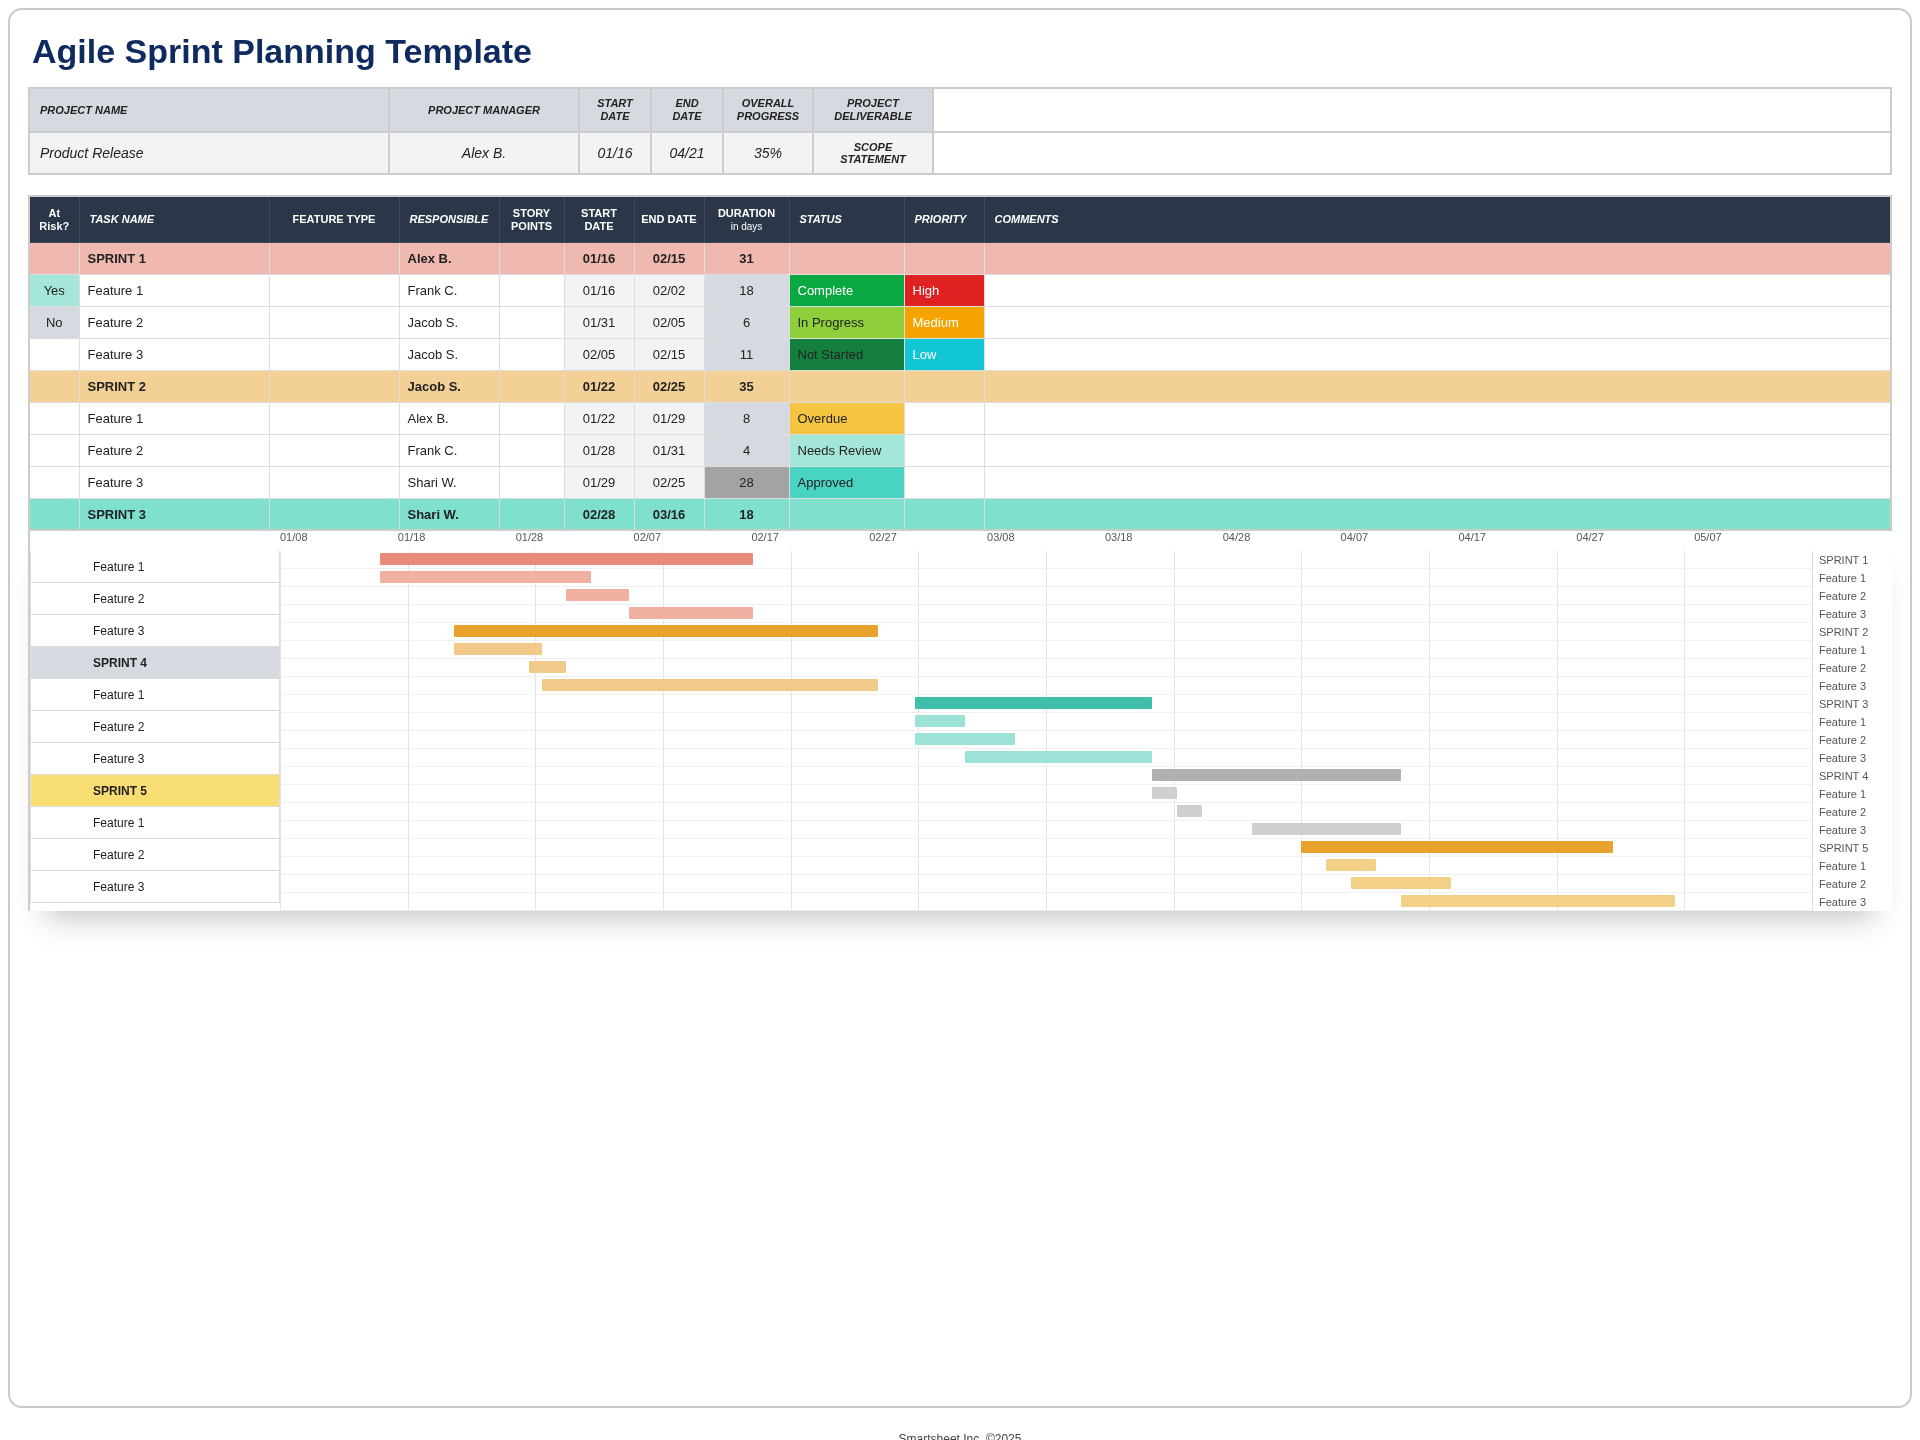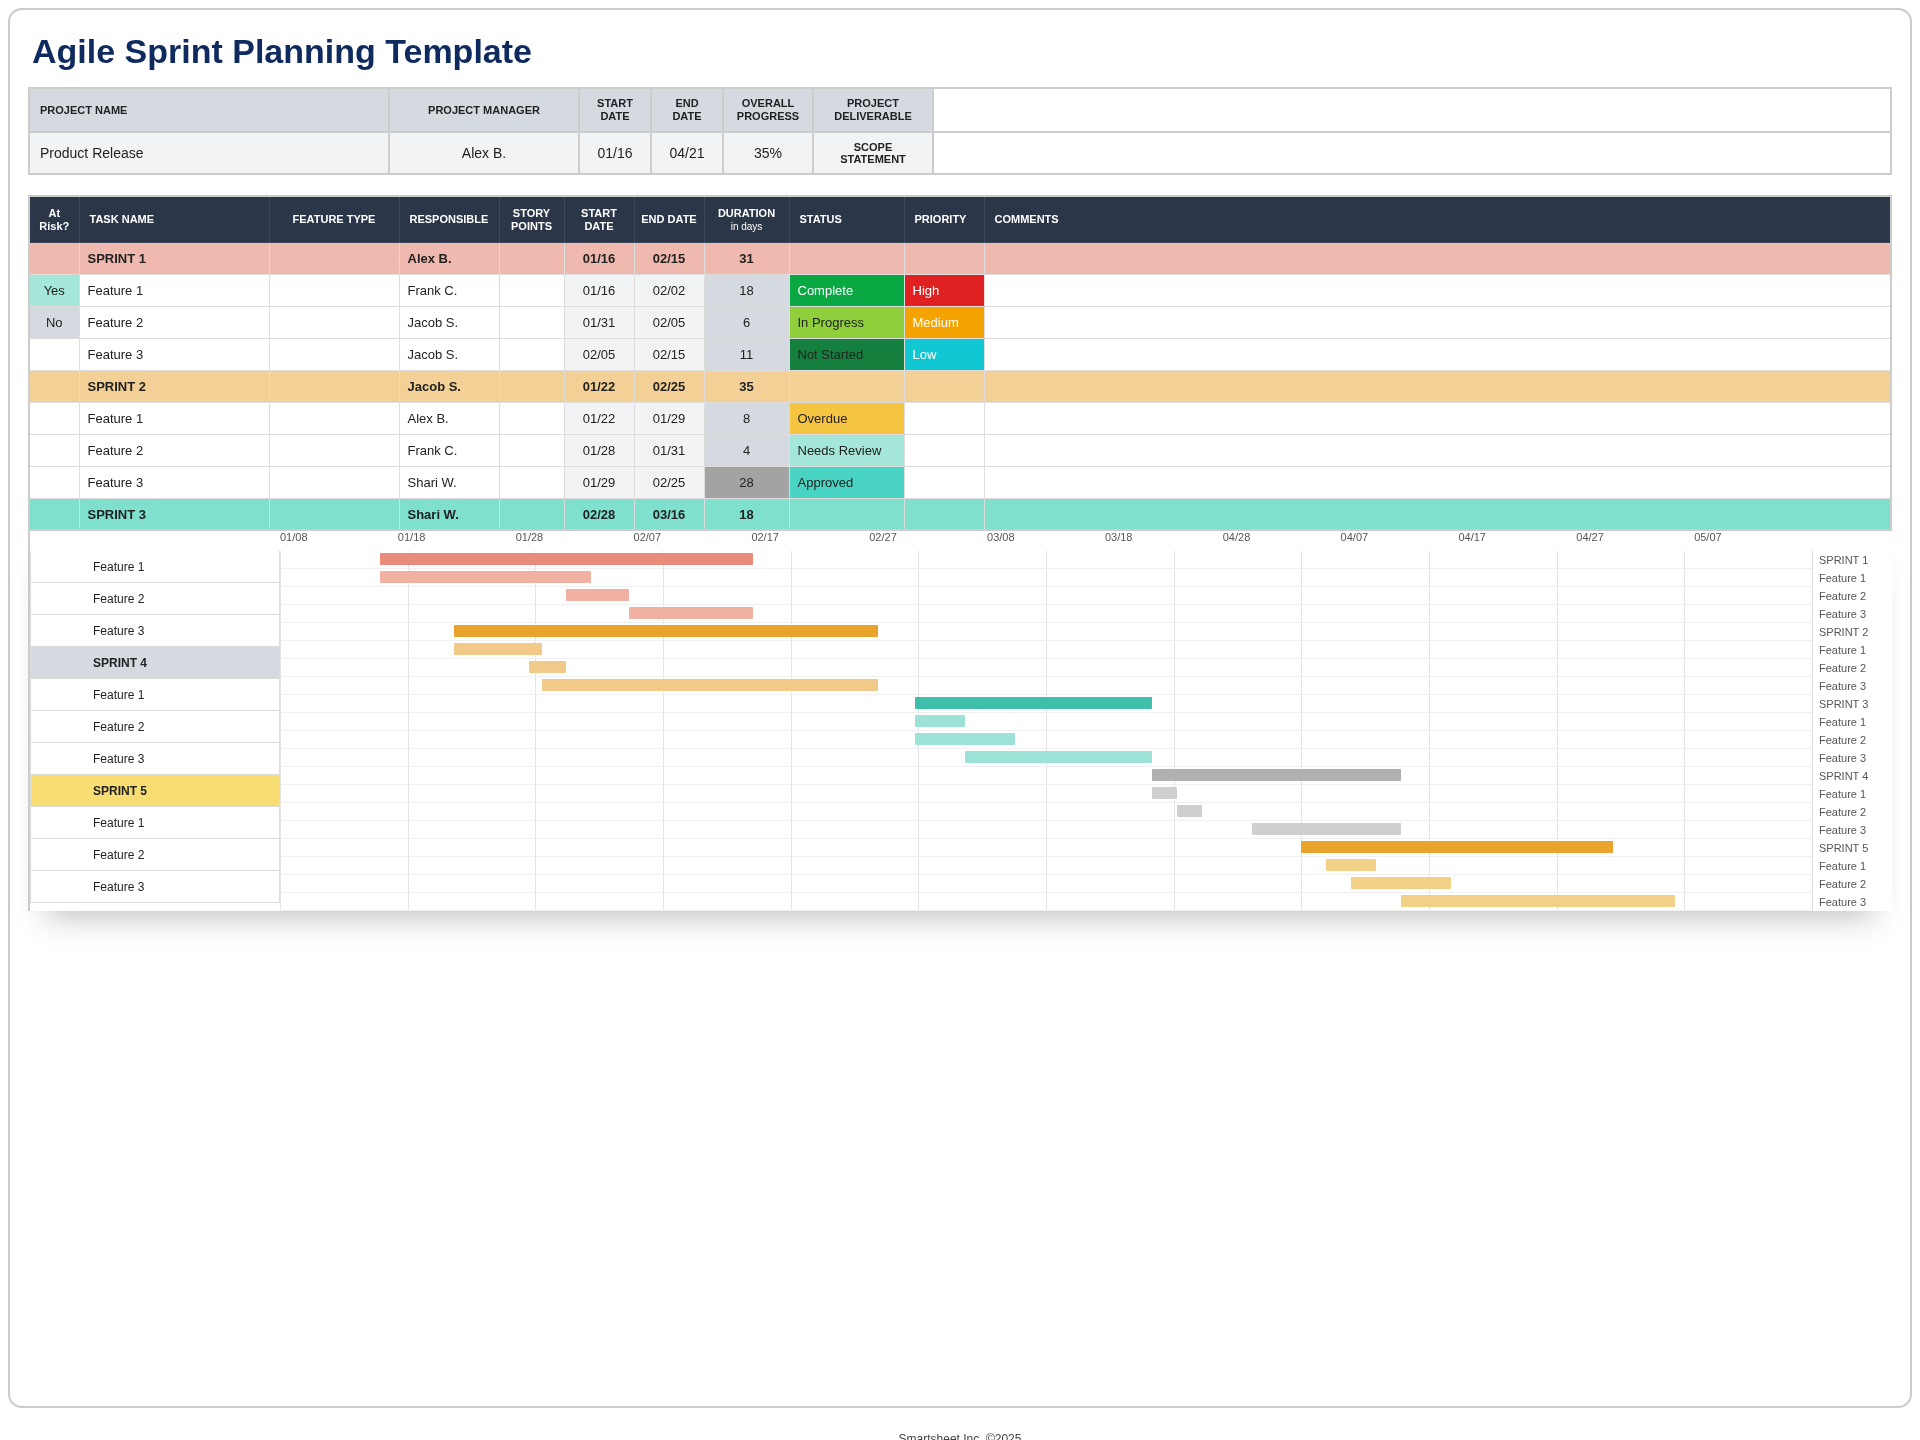--- a/index.html
+++ b/index.html
@@ -22,20 +22,21 @@
     font-weight: bold;
     color: #0f2a5f;
     margin: 4px 0 16px 4px;
   }
   table { border-collapse: collapse; }
 
   
   .info-table {
     width: 100%;
     table-layout: fixed;
+    font-style: italic;
   }
   .info-table th, .info-table td {
     border: 2px solid #ccc;
     padding: 8px 10px;
     text-align: center;
     font-size: 12px;
   }
   .info-table th {
     background: #d5d9e0;
     font-weight: bold;
@@ -60,21 +61,21 @@
     font-size: 11px;
     font-weight: bold;
     padding: 6px 4px;
     border: 1px solid #3d475a;
     line-height: 1.15;
     text-align: center;
     vertical-align: middle;
     height: 46px;
   }
   .task-table th .sub { font-weight: normal; font-size: 10px; }
-  .task-table th.left { text-align: left; padding-left: 10px; }
+  .task-table th.left { text-align: left; padding-left: 10px; font-style: italic; }
   .task-table td {
     border: 1px solid #ddd;
     padding: 6px 8px;
     font-size: 13px;
     height: 32px;
     background: #fff;
   }
   .task-table .center { text-align: center; }
   .task-table .left { text-align: left; }
 

